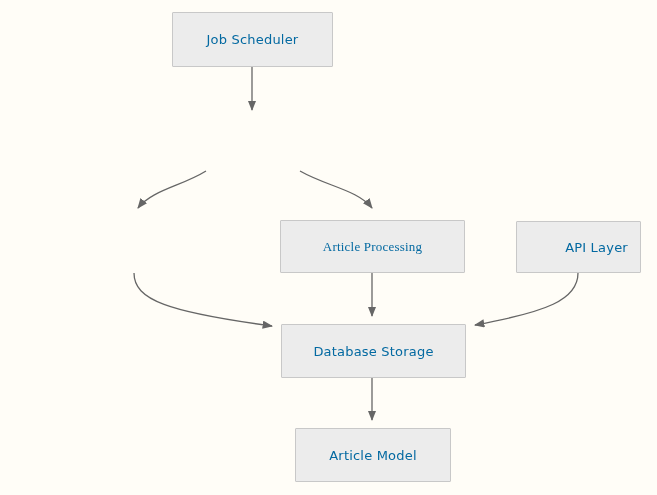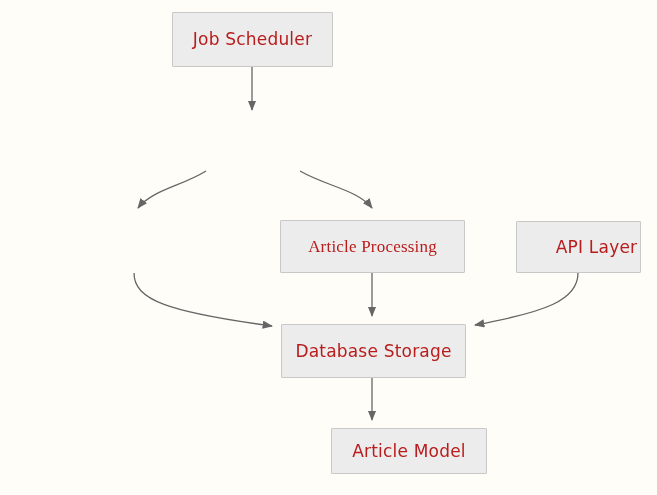--- a/index.html
+++ b/index.html
@@ -32,22 +32,22 @@
     position: absolute;
     box-sizing: border-box;
     background: #ececec;
     border: 1px solid #c8c8c8;
     border-radius: 1px;
     display: flex;
     align-items: center;
     justify-content: center;
   }
   .node-label {
-    font-size: 17px;
-    color: #b91c1c;
+    font-size: 13px;
+    color: #0369a1;
     letter-spacing: 0.2px;
     white-space: nowrap;
     line-height: 1;
   }
 </style>
 </head>
 <body>
 
 <div id="diagram-canvas">
 
@@ -84,17 +84,17 @@
   </div>
 
   <div class="node" style="left:516px; top:221px; width:125px; height:52px;padding-left:36px;">
     <span class="node-label">API Layer</span>
   </div>
 
   <div class="node" style="left:281px; top:324px; width:185px; height:54px;">
     <span class="node-label">Database Storage</span>
   </div>
 
-  <div class="node" style="left:295px; top:428px; width:156px; height:46px;margin-left:36px;">
+  <div class="node" style="left:295px; top:428px; width:156px; height:54px;">
     <span class="node-label">Article Model</span>
   </div>
 
 </div>
 
 </body></html>

